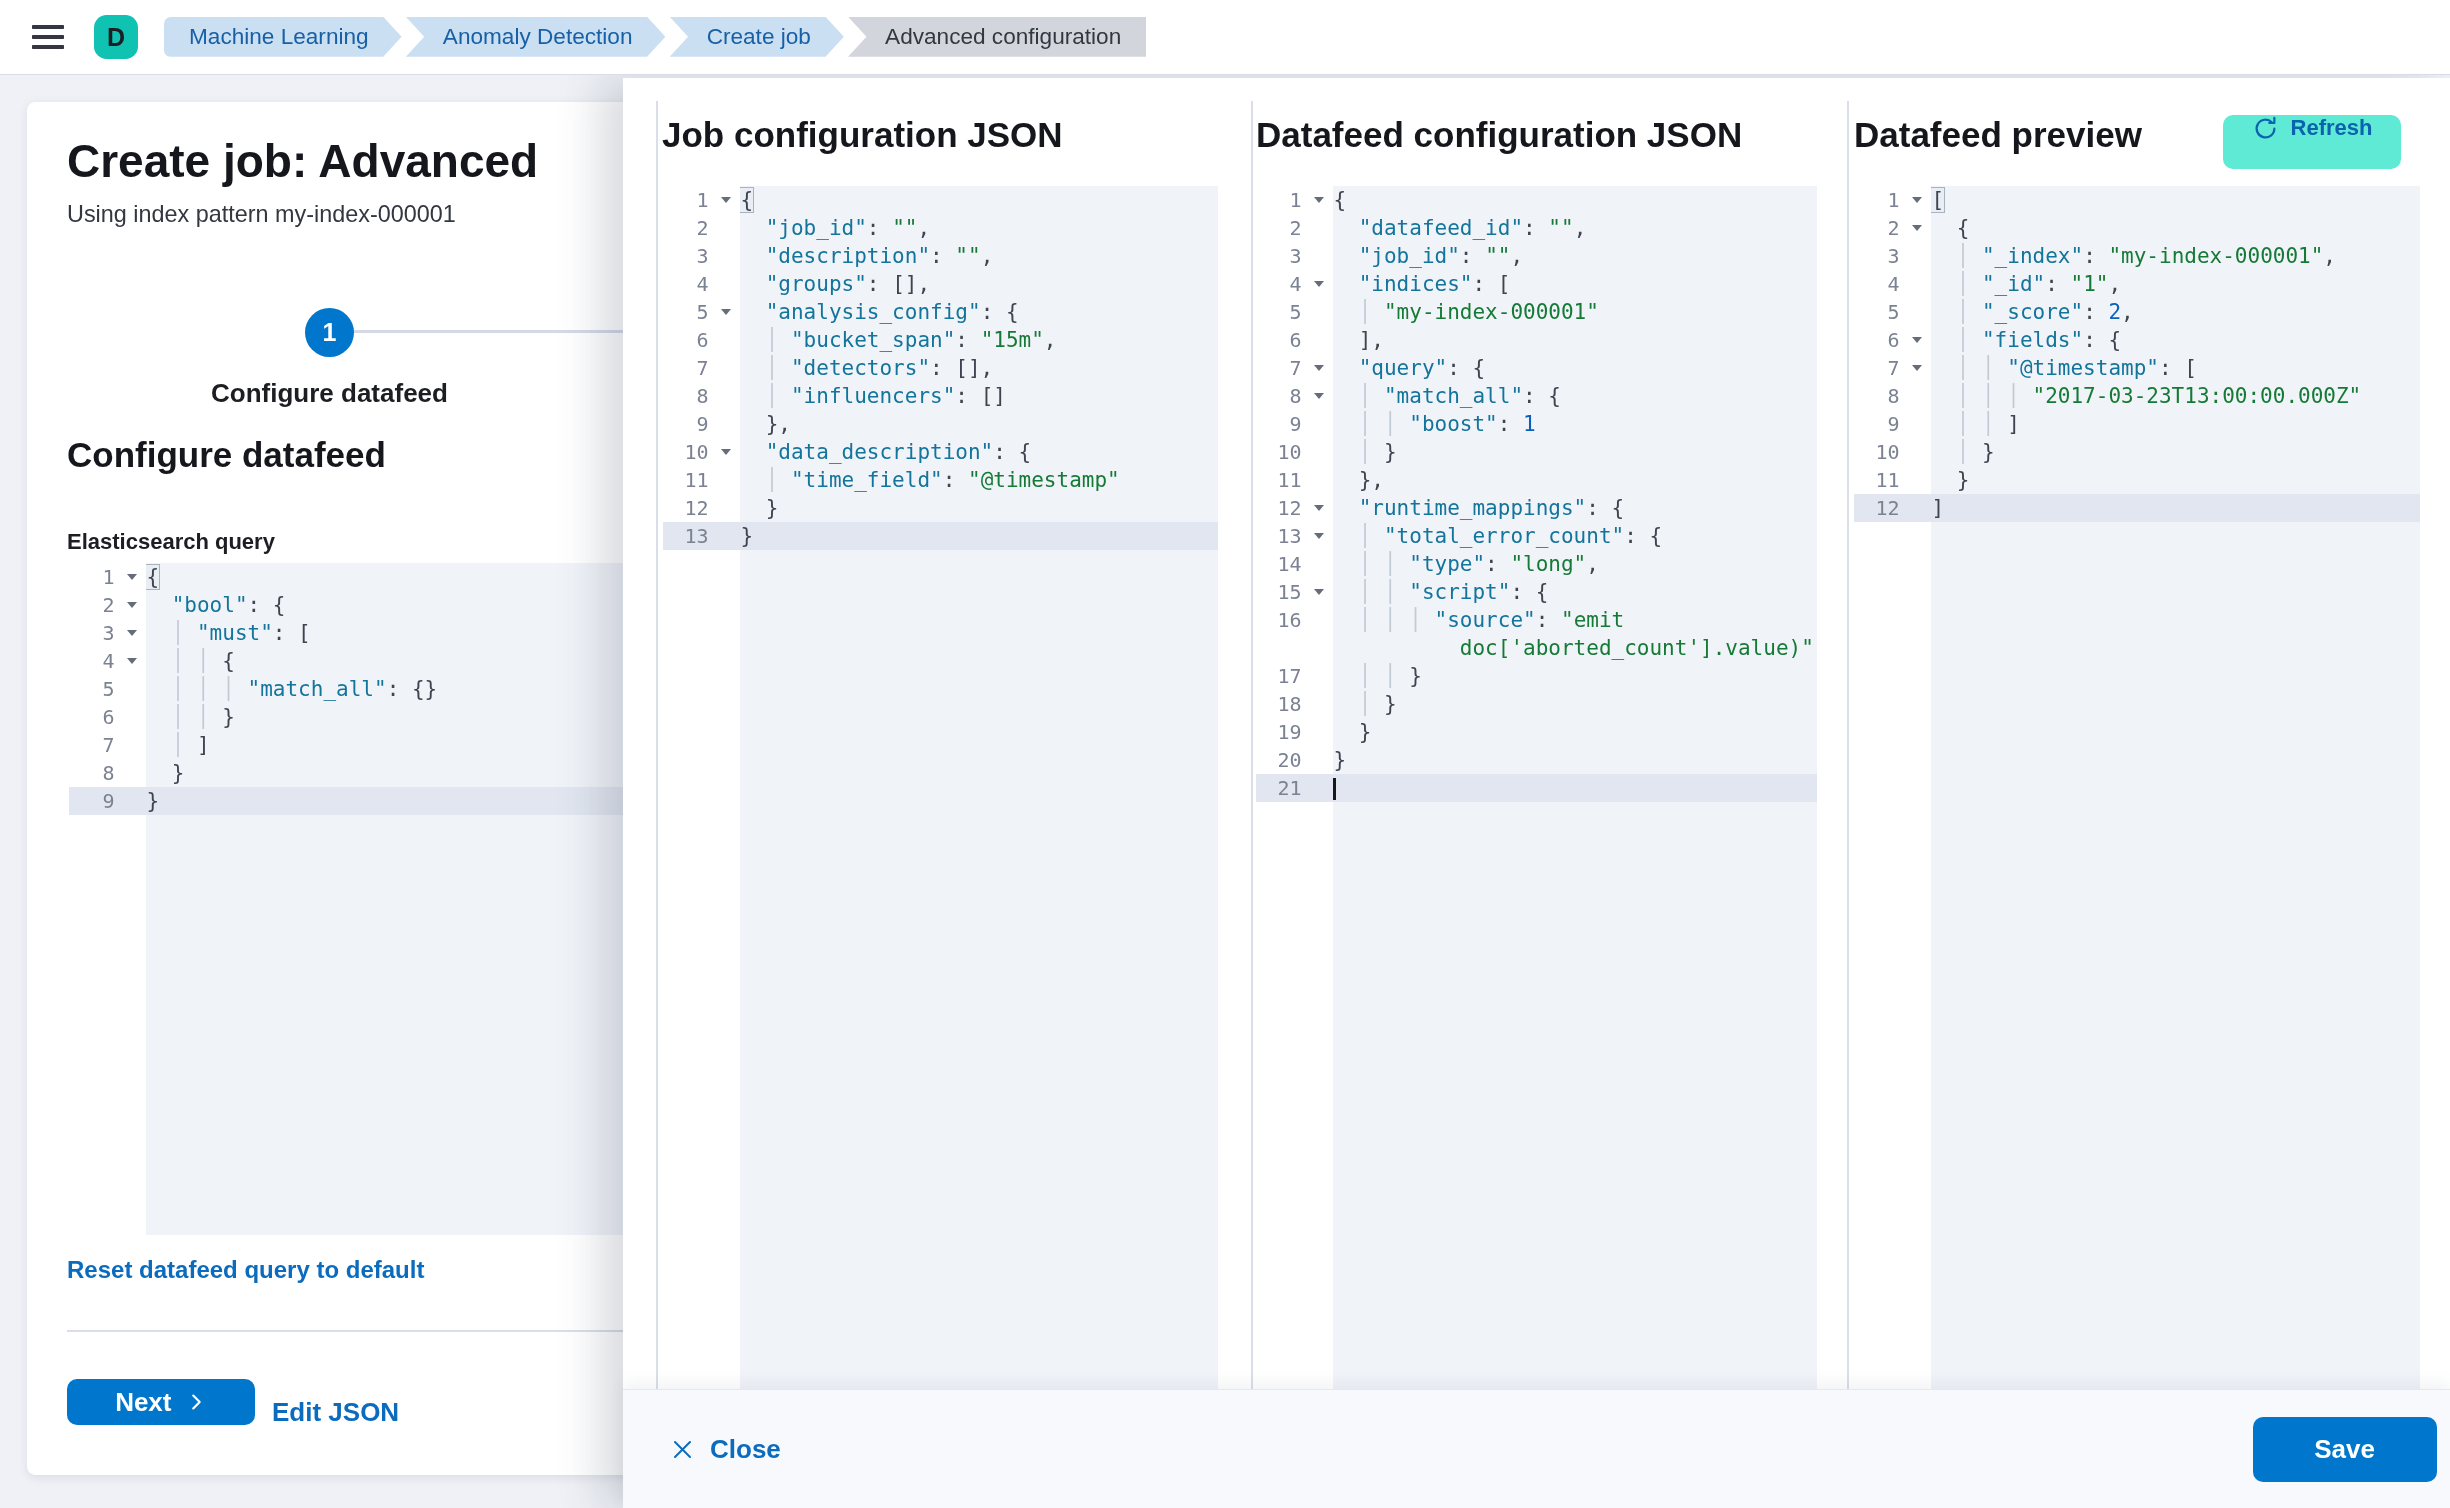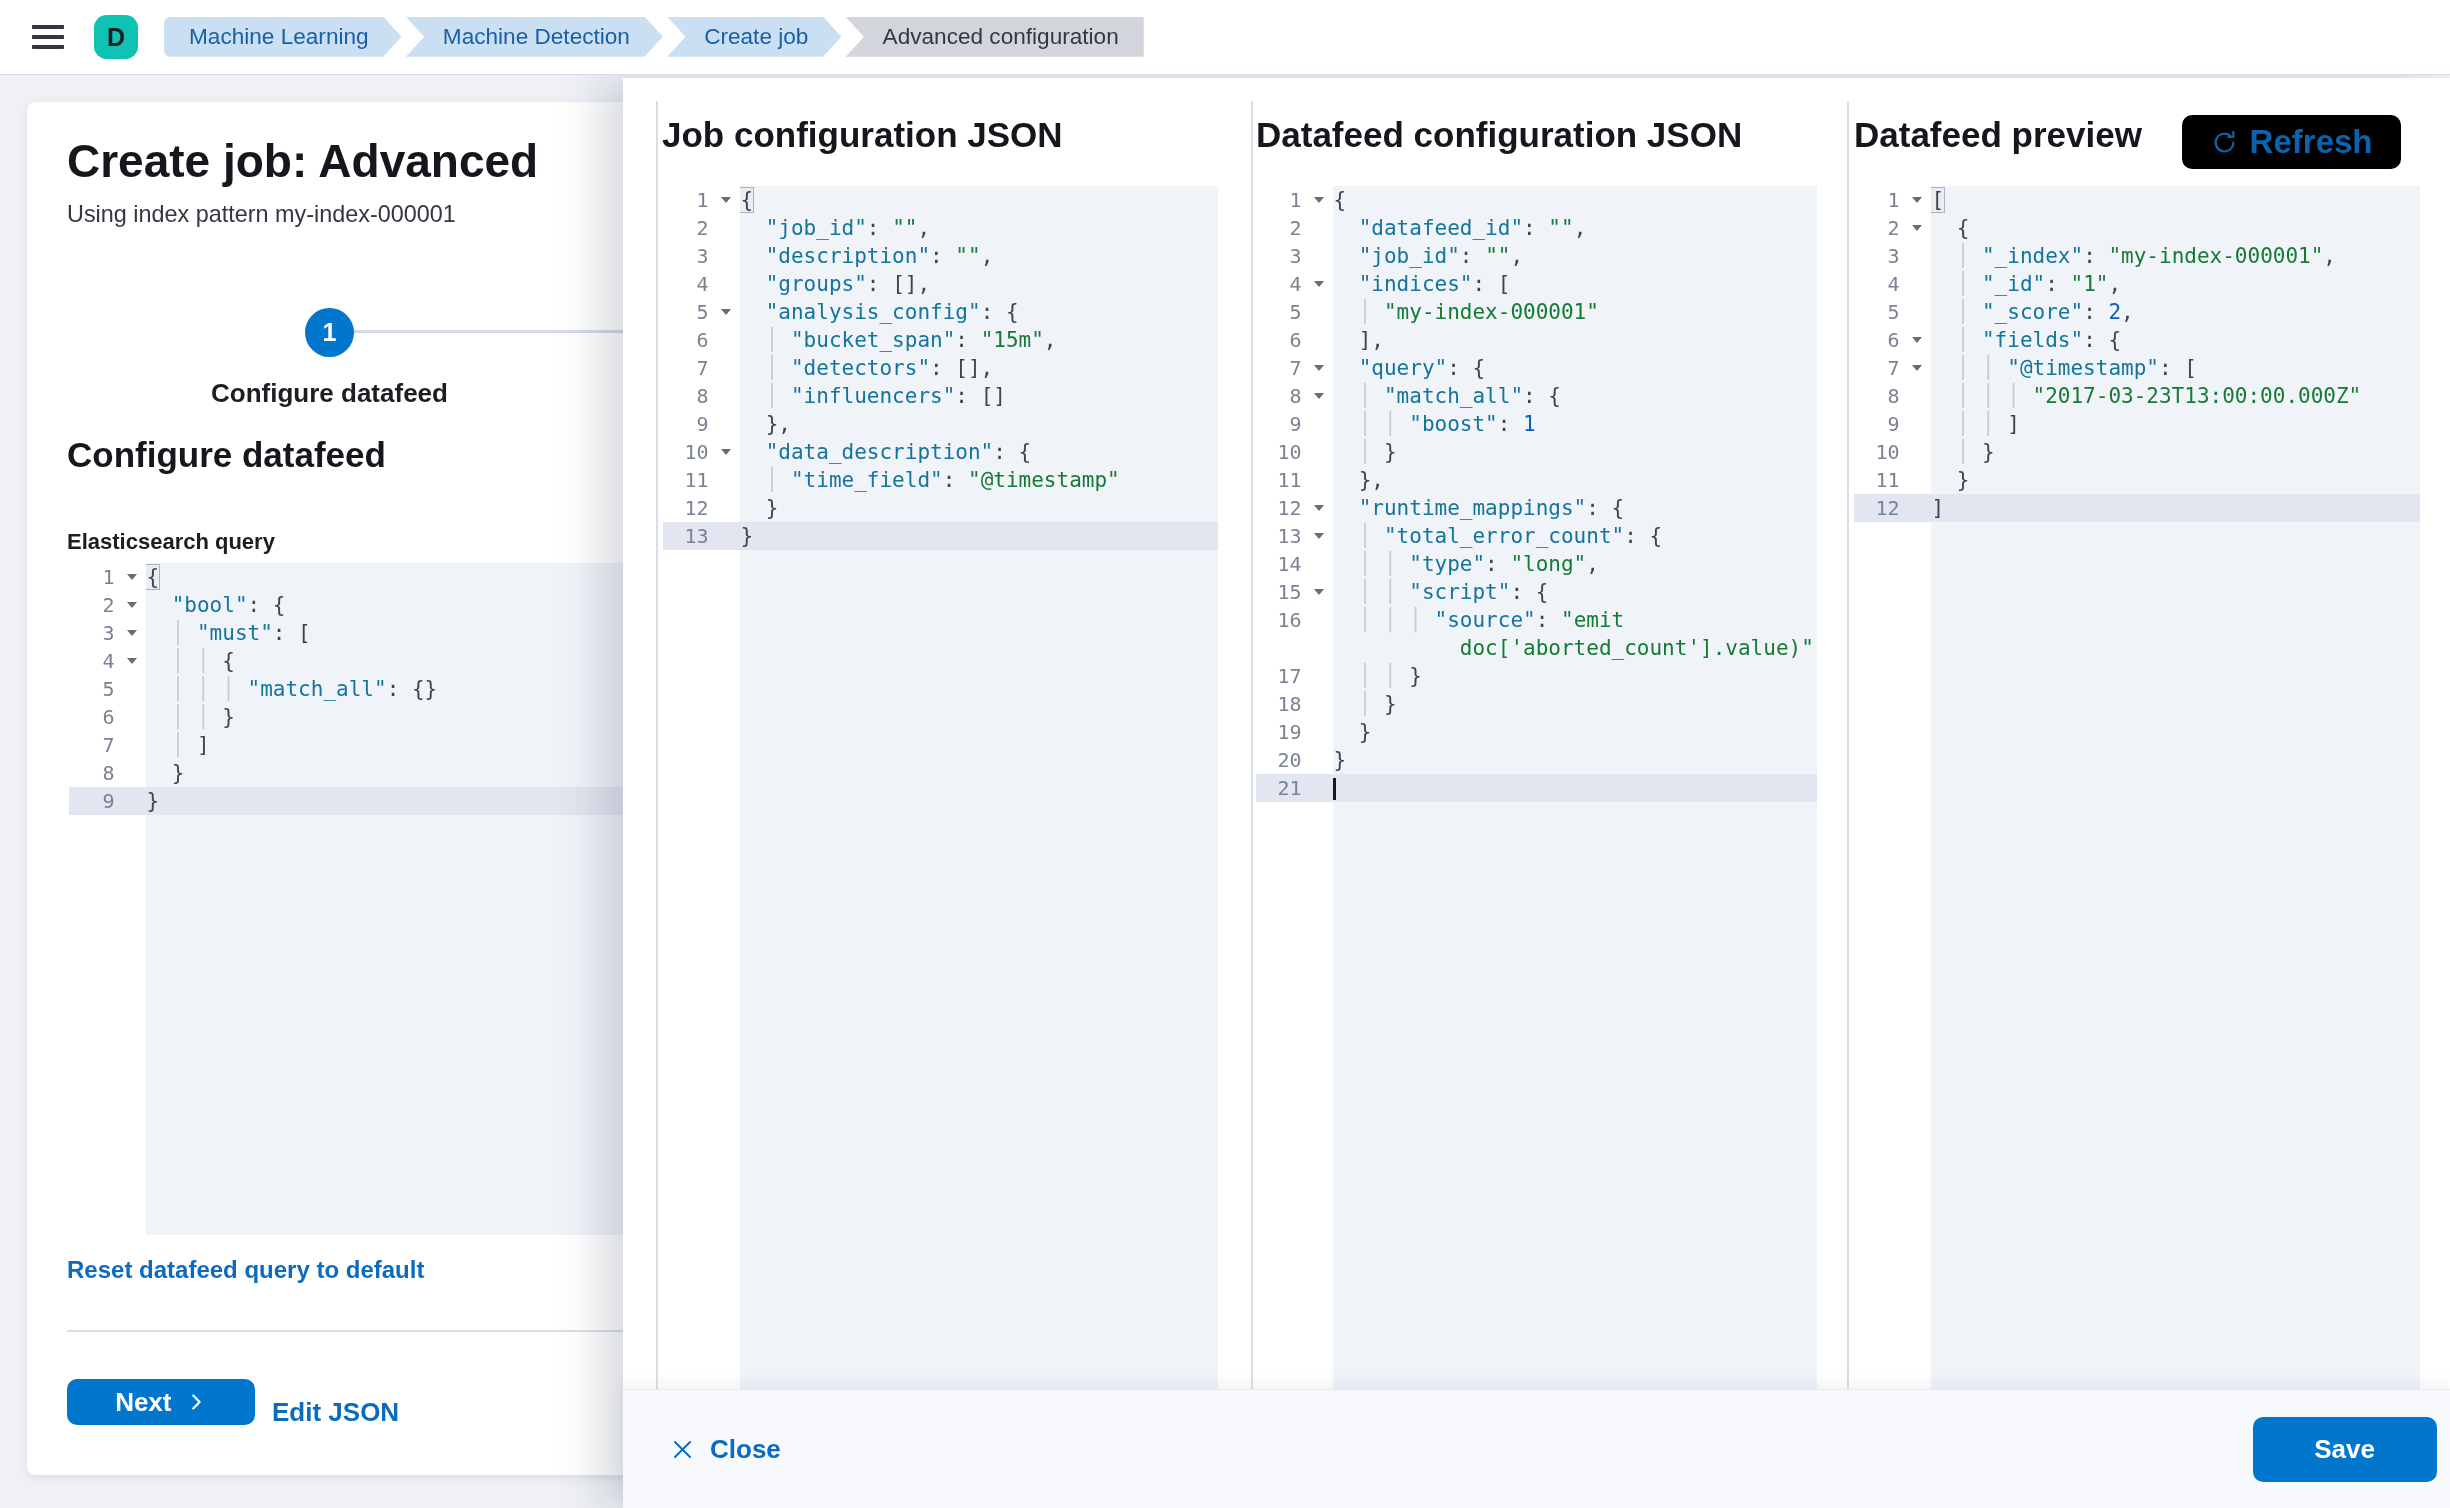--- a/index.html
+++ b/index.html
@@ -42,22 +42,22 @@
     background:#0077CC; color:#fff; font-size:26px; font-weight:600; font-family:inherit;
     display:flex; align-items:center; justify-content:center; gap:13.4px; cursor:pointer; }
   .editjson { position:absolute; left:245px; top:1295px; font-size:26px; font-weight:700; color:#0B6BBE; cursor:pointer; }
 
   
   .flyout { position:absolute; left:623px; top:78px; width:1827px; height:1431px; background:#fff;
     box-shadow:-22px 0 42px rgba(60,70,90,.20); z-index:20; }
   .col-divider { position:absolute; top:23.4px; height:1304px; width:1.7px; background:#D9DEE8; cursor:col-resize; }
   .coltitle { position:absolute; top:37px; font-size:35px; font-weight:700; color:#16171D; }
   .refreshbtn { position:absolute; right:49px; top:37px; height:54px; padding:0 28.5px; border:none; border-radius:10px;
-    background:#000000; color:#0B63AE; font-size:33px; font-weight:600; font-family:inherit;
-    display:flex; align-items:center; gap:11.7px; cursor:pointer; }
+    background:#5eead4; color:#0B63AE; font-size:22px; font-weight:600; font-family:inherit;
+    display:flex; align-items:flex-start; gap:11.7px; cursor:pointer; }
 
   
   .editor { position:absolute; display:flex; flex-direction:column; overflow:hidden;
     font-family:"DejaVu Sans Mono", monospace; font-size:21px; }
   .cl { display:flex; height:28px; line-height:28px; flex:0 0 auto; }
   .gn { flex:0 0 54px; text-align:right; padding-right:8.4px; background:#fff; color:#7B8292; font-size:20px; }
   .gf { flex:0 0 23.4px; background:#fff; position:relative; }
   .fa { position:absolute; top:11px; left:4.2px; width:0; height:0;
     border:5.9px solid transparent; border-top:6.7px solid #666D78; }
   .cc { flex:1 1 auto; background:#F0F3F8; white-space:pre; overflow:hidden; color:#3F4450; }
@@ -90,21 +90,21 @@
 
 <div class="header">
   <div class="hamburger">
     <span></span>
       <span></span>
       <span></span>
   </div>
   <div class="avatar">D</div>
   <div class="crumbs" id="breadcrumbs">
       <div class="crumb first">Machine Learning</div>
-      <div class="crumb">Machine Detection</div>
+      <div class="crumb">Anomaly Detection</div>
       <div class="crumb">Create job</div>
       <div class="crumb last">Advanced configuration</div>
     </div>
 </div>
 
 <div class="card">
   <h1>Create job: Advanced</h1>
   <div class="subtitle">Using index pattern my-index-000001</div>
 
   <div class="stepline"></div>

